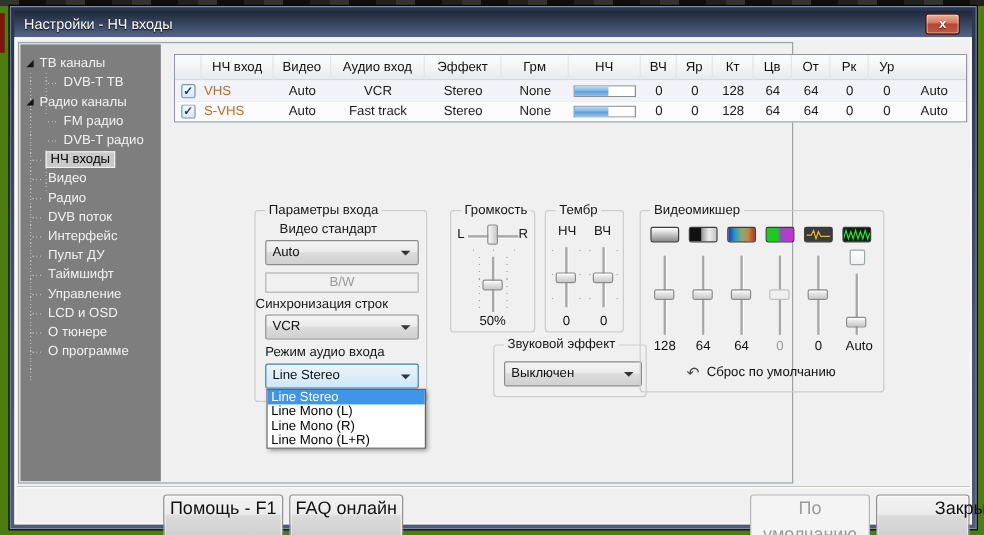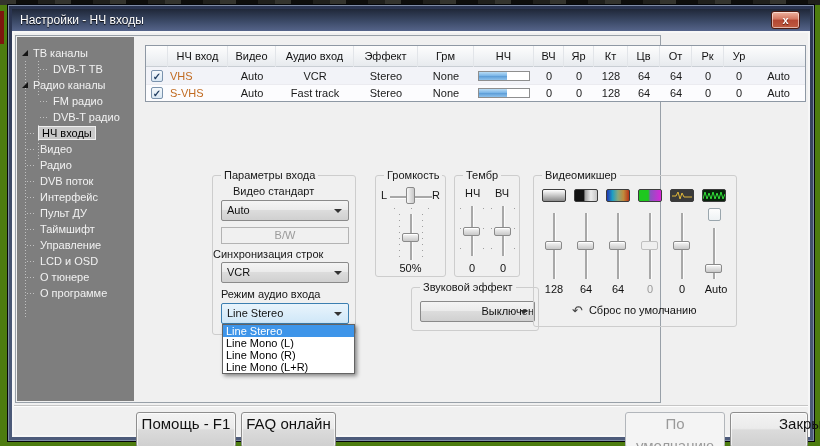--- a/index.html
+++ b/index.html
@@ -357,21 +357,21 @@
           <div class="vticks sparse" style="right:-3px; top:2px; height:46px;"></div>
           <div class="vtrack" style="top:0; height:50px;"></div>
           <div class="vthumb" style="top:21px;"></div>
         </div>
         <div class="val" style="left:2px; width:30px; top:86px;">0</div>
         <div class="val" style="left:33px; width:30px; top:86px;">0</div>
       </div>
 
       <div class="group" style="left:361px; top:254px; width:128px; height:44px;margin-left:36px;">
         <div class="gtitle">Звуковой эффект</div>
-        <div class="combo" style="left:8px; top:13px; width:115px;text-align:right;">
+        <div class="combo" style="left:8px; top:13px; width:115px;">
           <span>Выключен</span>
           <span class="arr"></span>
         </div>
       </div>
 
       <div class="group" style="left:519px; top:142px; width:204px; height:152px;">
         <div class="gtitle">Видеомикшер</div>
 
         <div class="mico ico-bright" style="left:8px;"></div>
         <div class="mico ico-contrast" style="left:40px;"></div>

